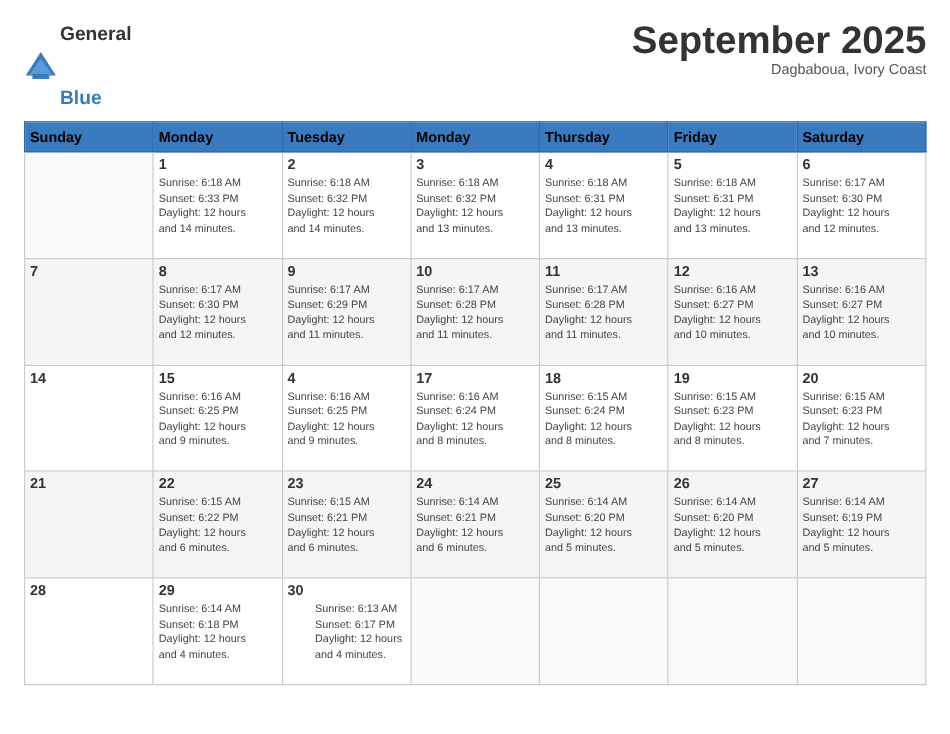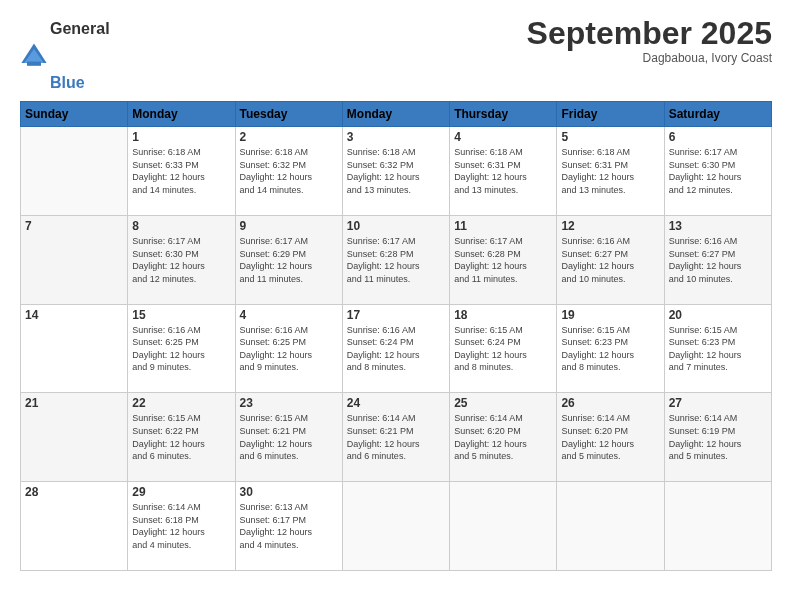--- a/index.html
+++ b/index.html
@@ -333,21 +333,21 @@
           </td>
           <td>
             <span class="day-num">29</span>
             <div class="day-info" style="white-space: pre-line;">Sunrise: 6:14 AM
 Sunset: 6:18 PM
 Daylight: 12 hours
 and 4 minutes.</div>
           </td>
           <td>
             <span class="day-num">30</span>
-            <div class="day-info" style="white-space: pre-line;">Sunrise: 6:13 AM
+            <div class="day-info" style="white-space: pre-line; margin-left: 23px;">Sunrise: 6:13 AM
 Sunset: 6:17 PM
 Daylight: 12 hours
 and 4 minutes.</div>
           </td>
           <td class="empty-cell"></td>
           <td class="empty-cell"></td>
           <td class="empty-cell"></td>
           <td class="empty-cell"></td>
         </tr>
       </tbody>

